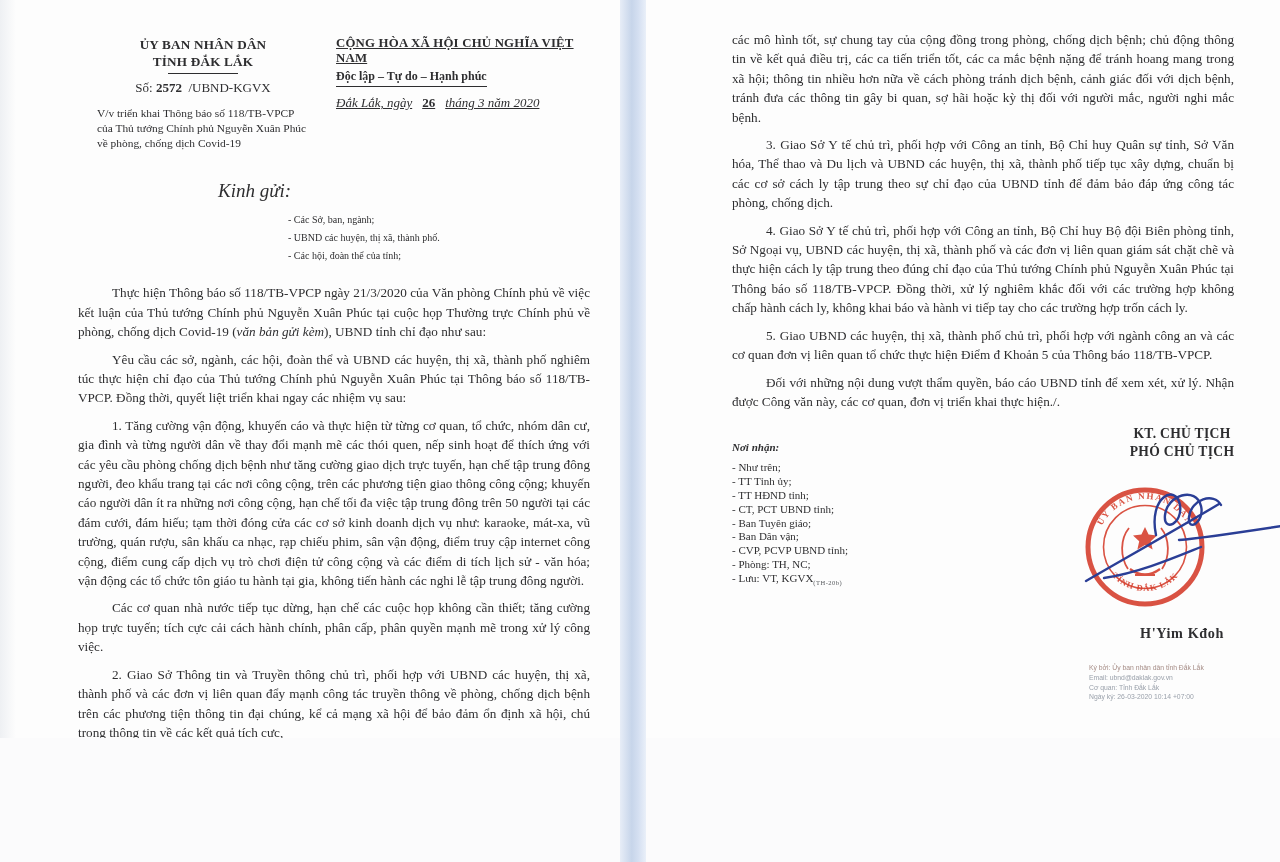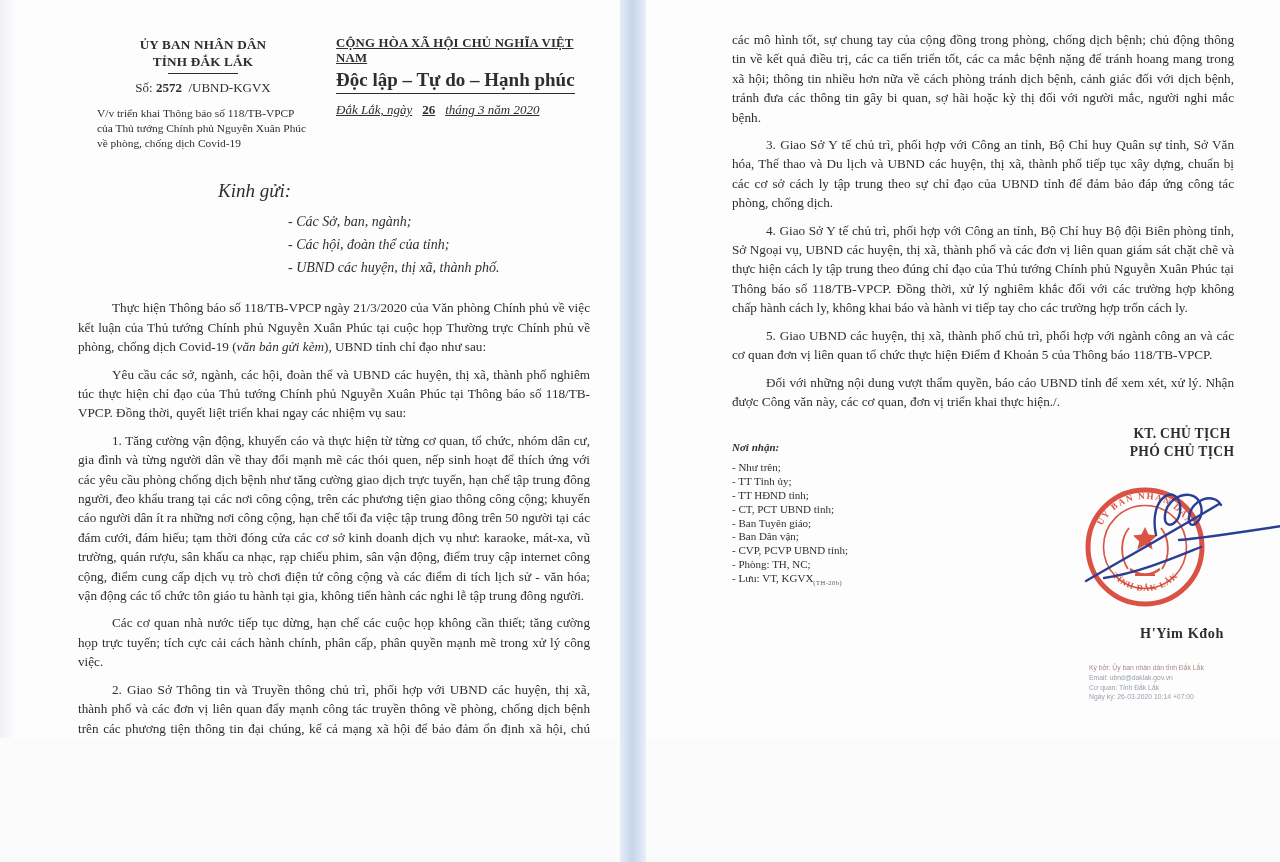--- a/index.html
+++ b/index.html
@@ -21,28 +21,28 @@
   
   .hdr{display:flex;}
   .hdr-left{width:250px;text-align:center;flex-shrink:0;}
   .hdr-right{flex:1;padding-left:8px;text-decoration:underline;}
   .org{font-weight:bold;font-size:13.2px;line-height:17px;letter-spacing:.2px;}
   .org-underline{width:70px;border-bottom:1.4px solid #2e2e30;margin:3px auto 6px auto;}
   .doc-no{font-size:13px;margin-top:0;}
   .doc-no b{font-weight:bold;}
   .subject{font-size:11.4px;line-height:14.8px;width:212px;margin:10px auto 0 auto;text-align:left;}
   .nat1{font-weight:bold;font-size:12.8px;letter-spacing:.2px;}
-  .nat2{font-weight:bold;font-size:19px;display:inline-block;border-bottom:1.6px solid #2e2e30;
+  .nat2{font-weight:bold;font-size:12px;display:inline-block;border-bottom:1.6px solid #2e2e30;
         padding-bottom:2px;margin-top:3px;}
   .dateline{font-style:italic;font-size:13px;margin-top:8px;}
   .dateline .day{font-style:normal;font-weight:bold;padding:0 10px;}
 
   
   .kinh-gui{font-size:19px;margin:30px 0 0 140px;font-style:italic;}
-  .addr-list{margin:12px 0 0 210px;font-size:14px;font-style:italic;}
+  .addr-list{margin:12px 0 0 210px;font-size:10px;}
   .addr-list div{margin-bottom:7px;}
 
   
   .bodytext{margin-top:22px;}
   .para{font-size:13.2px;line-height:19.4px;text-align:justify;text-indent:34px;margin:0 12px 8px 0;}
   .para .it{font-style:italic;}
   .no-indent{text-indent:0;}
   #page2 .bodytext{margin-top:6px;}
 
   
@@ -84,22 +84,22 @@
         <div><span class="nat2">Độc lập – Tự do – Hạnh phúc</span></div>
         <div class="dateline">
           <span>Đắk Lắk, ngày</span><span class="day">26</span><span>tháng 3 năm 2020</span>
         </div>
       </div>
     </div>
 
     <div class="kinh-gui">Kinh gửi:</div>
     <div class="addr-list">
       <div>- Các Sở, ban, ngành;</div>
+      <div>- UBND các huyện, thị xã, thành phố.</div>
       <div>- Các hội, đoàn thể của tỉnh;</div>
-      <div>- UBND các huyện, thị xã, thành phố.</div>
     </div>
 
     <div class="bodytext">
       <p class="para"><span>Thực hiện Thông báo số 118/TB-VPCP ngày 21/3/2020 của Văn phòng Chính phủ về việc kết luận của Thủ tướng Chính phủ Nguyễn Xuân Phúc tại cuộc họp Thường trực Chính phủ về phòng, chống dịch Covid-19 (</span><span class="it">văn bản gửi kèm</span><span>), UBND tỉnh chỉ đạo như sau:</span></p>
       <p class="para">Yêu cầu các sở, ngành, các hội, đoàn thể và UBND các huyện, thị xã, thành phố nghiêm túc thực hiện chỉ đạo của Thủ tướng Chính phủ Nguyễn Xuân Phúc tại Thông báo số 118/TB-VPCP. Đồng thời, quyết liệt triển khai ngay các nhiệm vụ sau:</p>
       <p class="para">1. Tăng cường vận động, khuyến cáo và thực hiện từ từng cơ quan, tổ chức, nhóm dân cư, gia đình và từng người dân về thay đổi mạnh mẽ các thói quen, nếp sinh hoạt để thích ứng với các yêu cầu phòng chống dịch bệnh như tăng cường giao dịch trực tuyến, hạn chế tập trung đông người, đeo khẩu trang tại các nơi công cộng, trên các phương tiện giao thông công cộng; khuyến cáo người dân ít ra những nơi công cộng, hạn chế tối đa việc tập trung đông trên 50 người tại các đám cưới, đám hiếu; tạm thời đóng cửa các cơ sở kinh doanh dịch vụ như: karaoke, mát-xa, vũ trường, quán rượu, sân khấu ca nhạc, rạp chiếu phim, sân vận động, điểm truy cập internet công cộng, điểm cung cấp dịch vụ trò chơi điện tử công cộng và các điểm di tích lịch sử - văn hóa; vận động các tổ chức tôn giáo tu hành tại gia, không tiến hành các nghi lễ tập trung đông người.</p>
       <p class="para">Các cơ quan nhà nước tiếp tục dừng, hạn chế các cuộc họp không cần thiết; tăng cường họp trực tuyến; tích cực cải cách hành chính, phân cấp, phân quyền mạnh mẽ trong xử lý công việc.</p>
       <p class="para">2. Giao Sở Thông tin và Truyền thông chủ trì, phối hợp với UBND các huyện, thị xã, thành phố và các đơn vị liên quan đẩy mạnh công tác truyền thông về phòng, chống dịch bệnh trên các phương tiện thông tin đại chúng, kể cả mạng xã hội để bảo đảm ổn định xã hội, chú trọng thông tin về các kết quả tích cực,</p>
     </div>
   </div>

